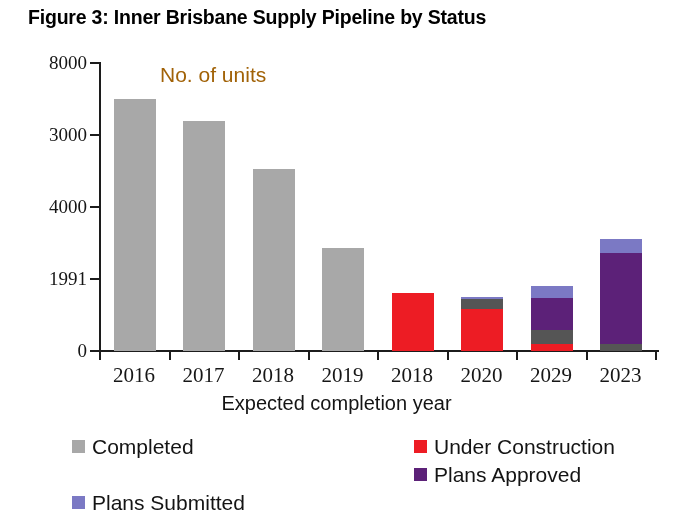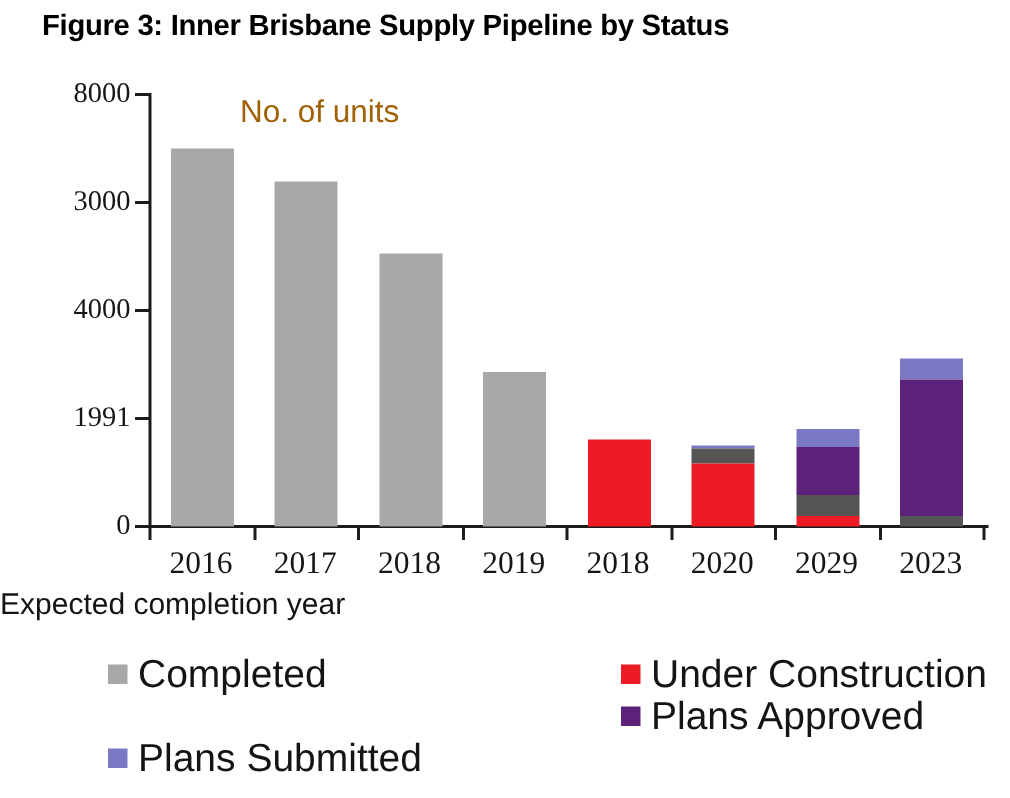--- a/index.html
+++ b/index.html
@@ -79,20 +79,21 @@
     position:absolute;
     left:160px; top:63px;
     font-size:21px;
     color:#a16207;
   }
 
   #x-axis-title {
     position:absolute;
     left:0; top:392px;
     width:673px;
+    text-align:center;
     font-size:20px;
     color:#141414;
   }
 
   
   .bar-stack {
     position:absolute;
     bottom:0;
     width:42px;
   }
@@ -119,21 +120,21 @@
     white-space:nowrap;
   }
   .legend-item.col-left  { left:0px; }
   .legend-item.col-right { left:342px; }
   .legend-swatch {
     width:13px; height:13px;
     margin-right:7px;
     flex:0 0 auto;
   }
   .legend-label {
-    font-size:26px;
+    font-size:21px;
     color:#141414;
     line-height:1;
   }
 </style>
 </head>
 <body>
 
 <div id="chart-title">Figure 3: Inner Brisbane Supply Pipeline by Status</div>
 
 <div id="plot-area">

